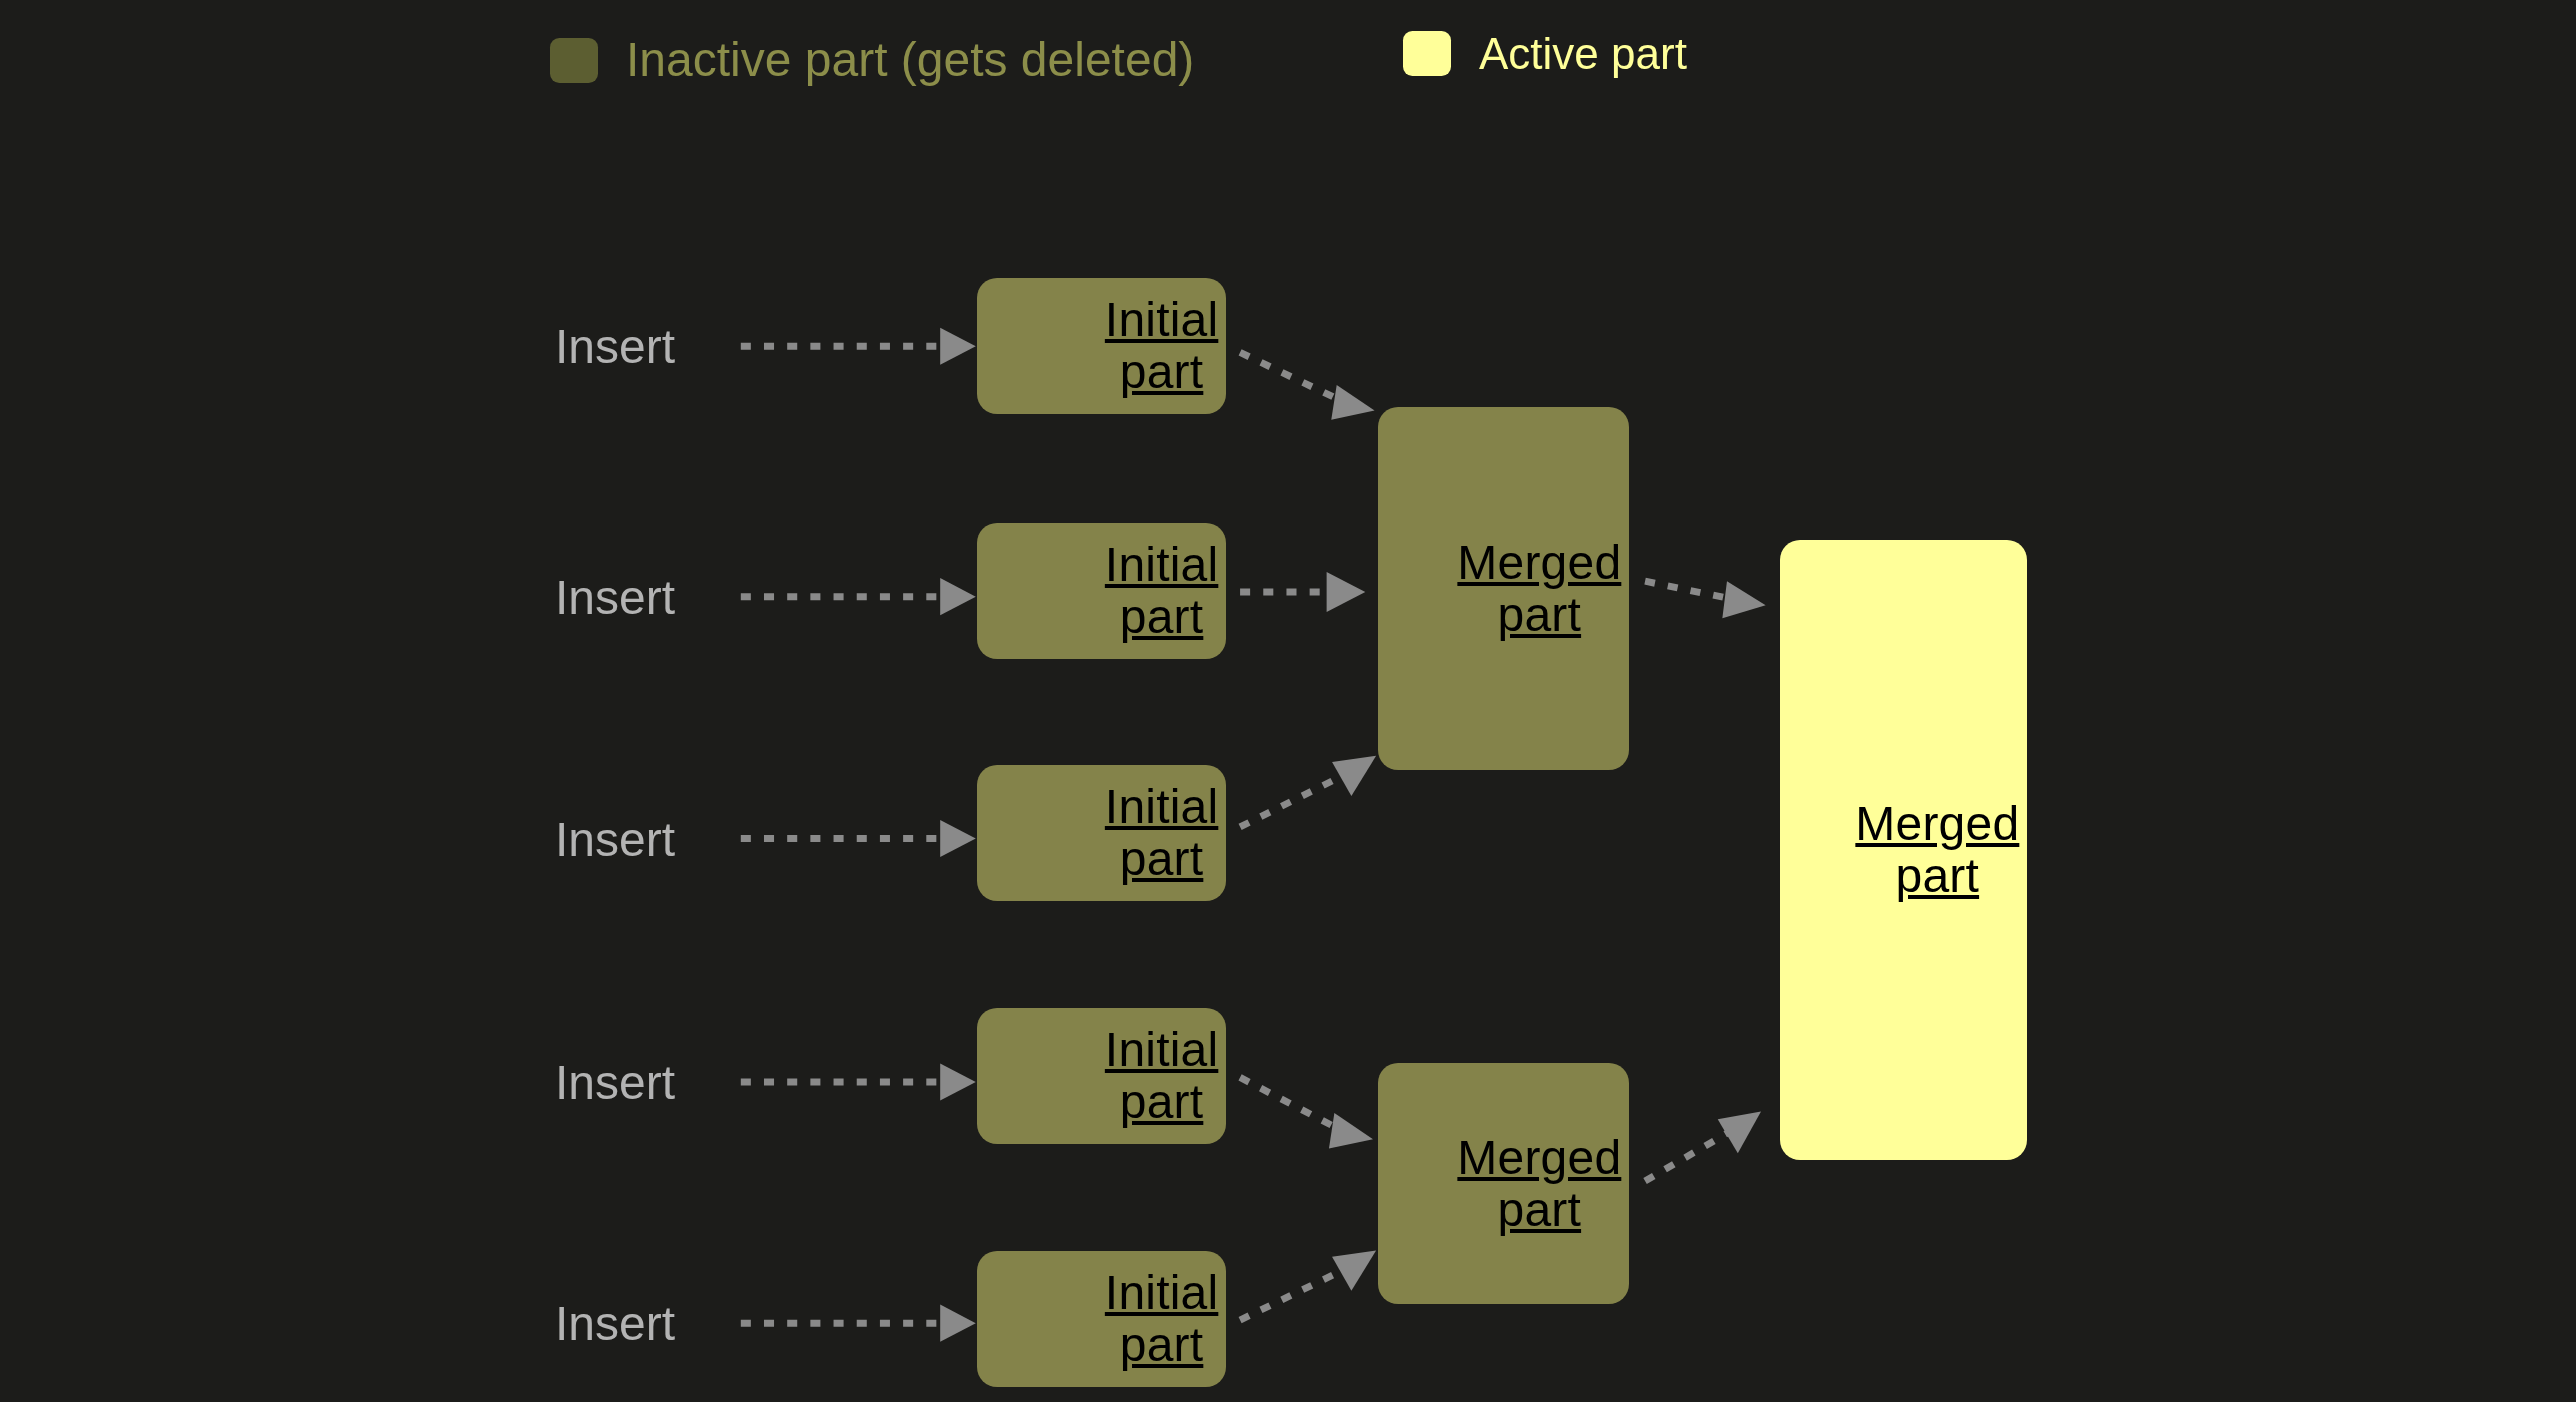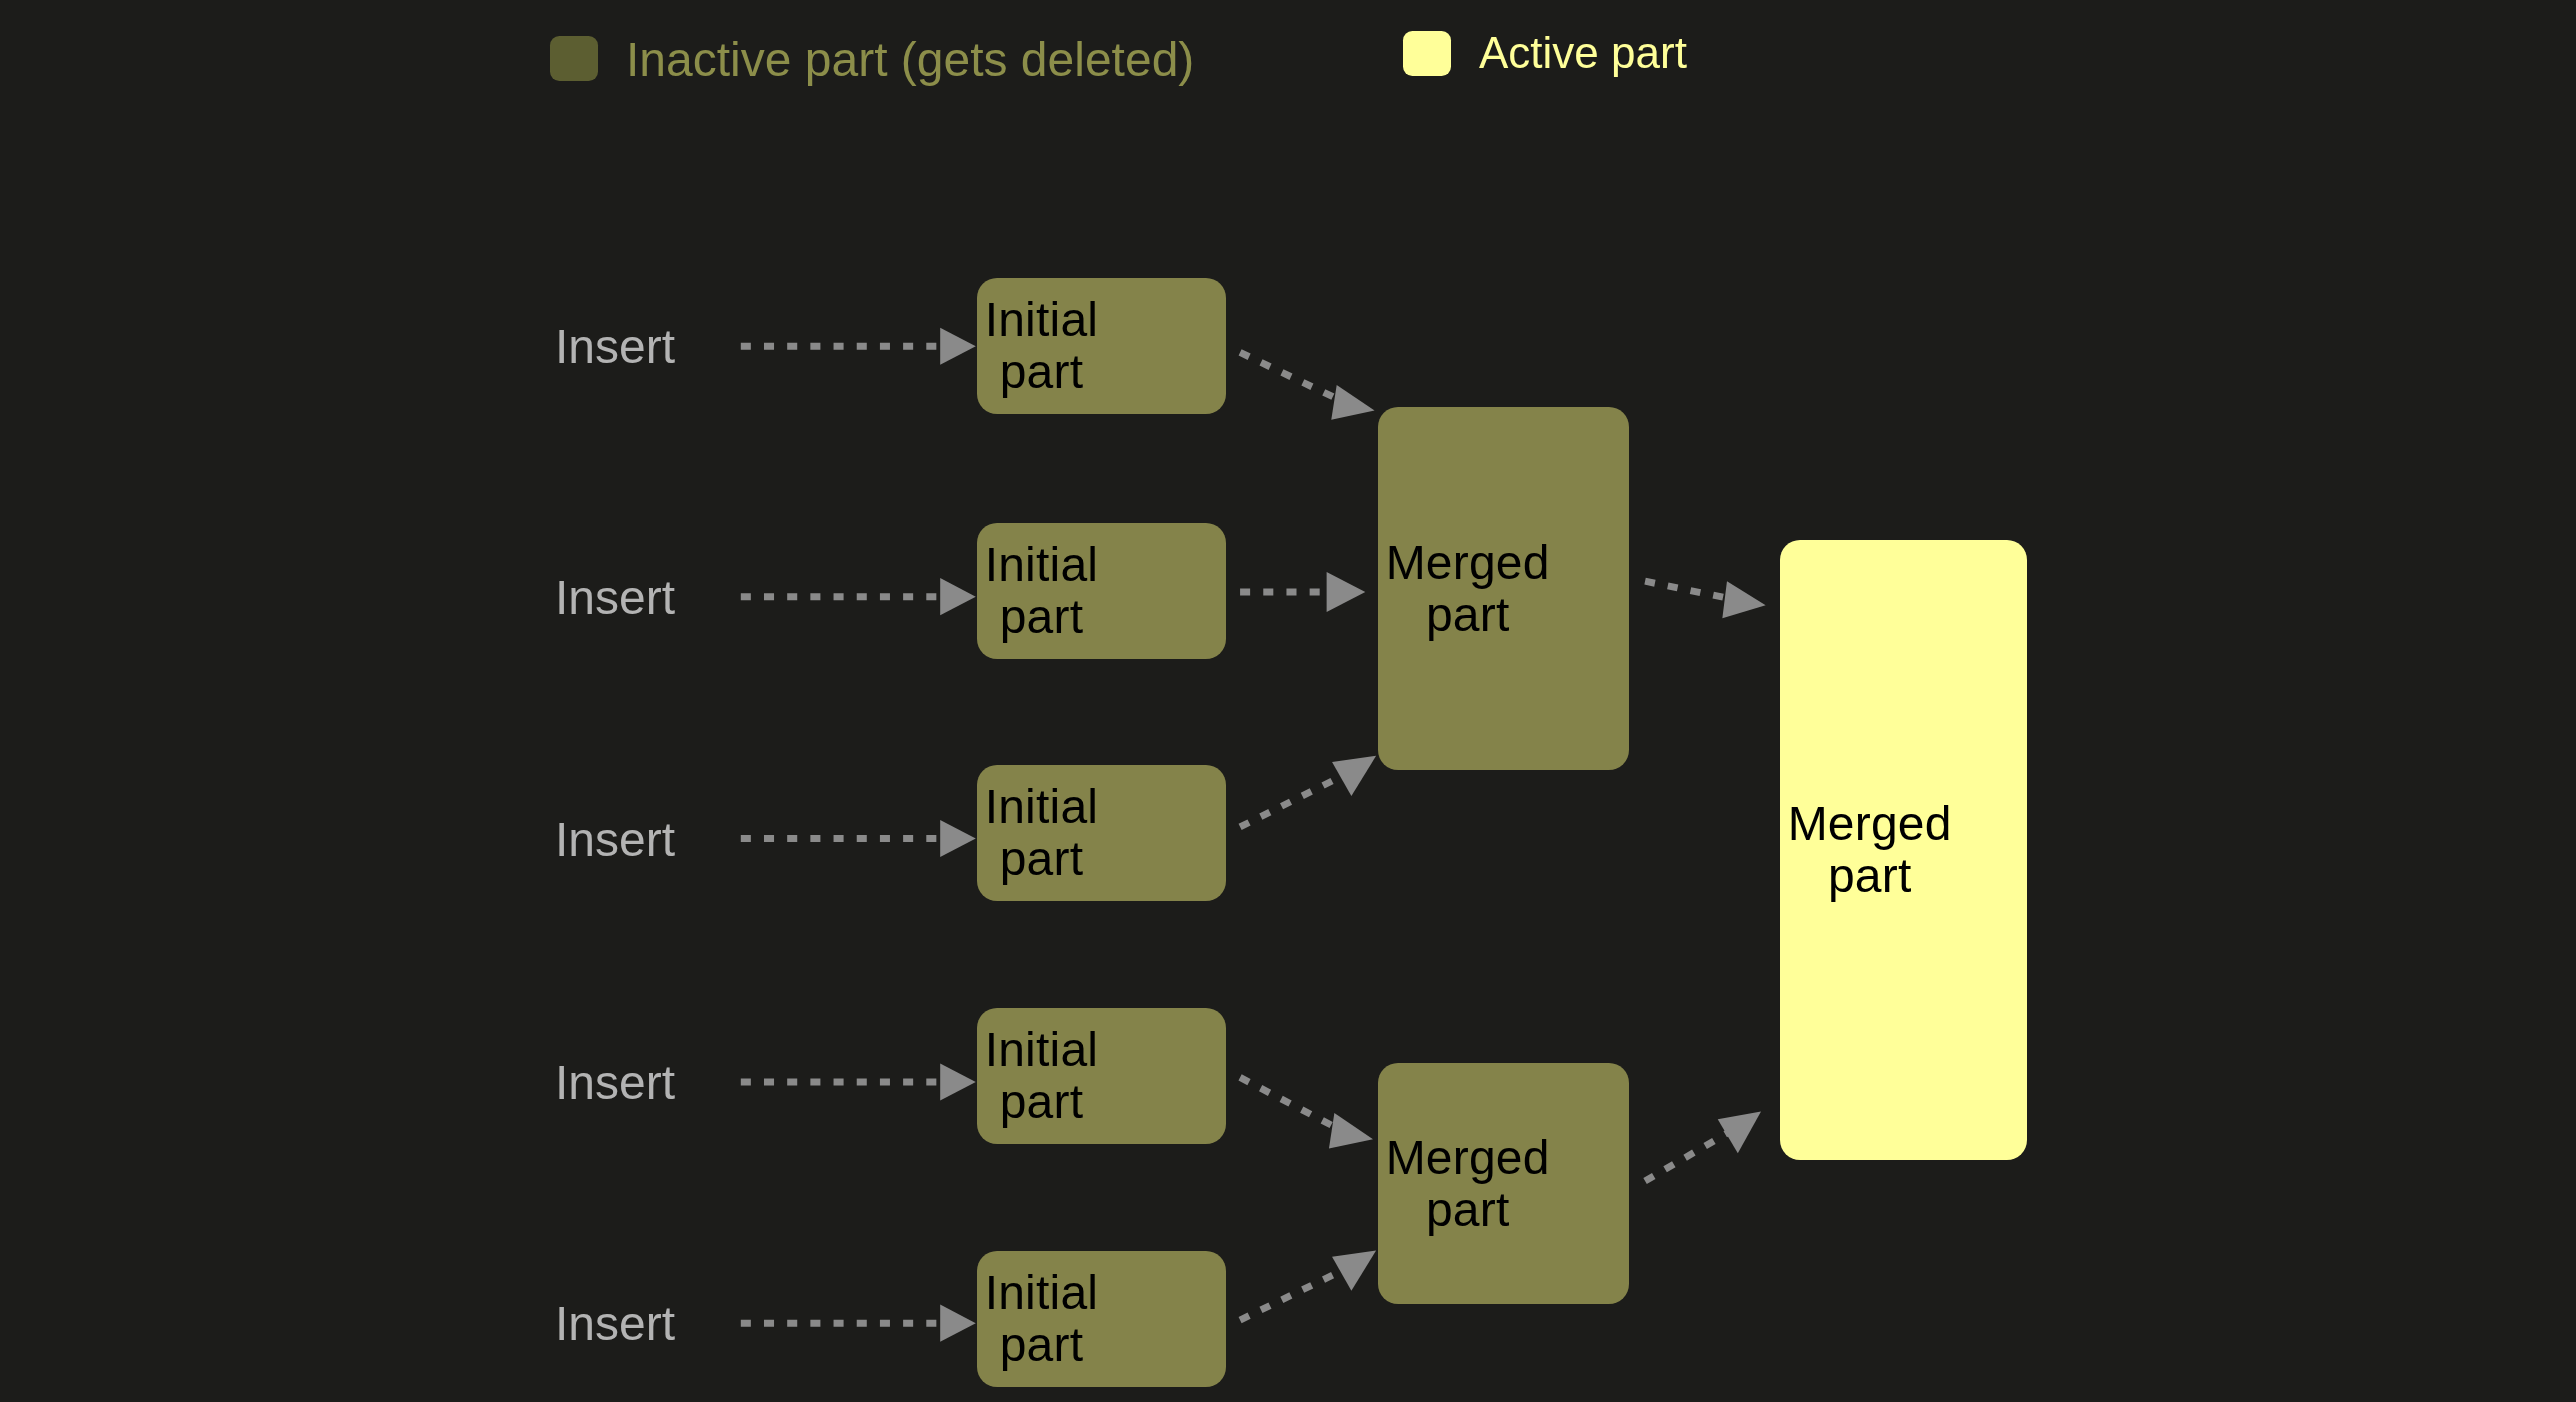--- a/index.html
+++ b/index.html
@@ -24,20 +24,21 @@
   #legend {
     position: absolute;
     left: 0;
     top: 0;
     width: 2576px;
     height: 116px;
   }
   .legend-item {
     position: absolute;
     display: flex;
+    align-items: center;
   }
   .legend-swatch {
     width: 48px;
     height: 45px;
     border-radius: 9.3px;
     flex: 0 0 auto;
   }
   .legend-label {
     margin-left: 28px;
     font-size: 48px;
@@ -51,27 +52,28 @@
   #legend-active { left: 1403px; top: 31px; }
   #legend-active .legend-swatch { background: #ffff99; }
   #legend-active .legend-label  { color: #ffff99; font-size: 44px; }
 
   
   .node {
     position: absolute;
     box-sizing: border-box;
     display: flex;
     align-items: center;
-    justify-content: flex-start;
+    justify-content: flex-end;
     text-align: center;
     color: #000000;
     border-radius: 20px;
     font-size: 48px;
     line-height: 1.08;
     letter-spacing: 0.2px;
+    text-decoration: underline;
   }
   .node.inactive { background: #84834a; }
   .node.active   { background: #ffff99; }
   .node .node-label { display: block; padding: 0 7.7px; }
 
   
   .insert-label {
     position: absolute;
     color: #b3b3b3;
     font-size: 48px;

